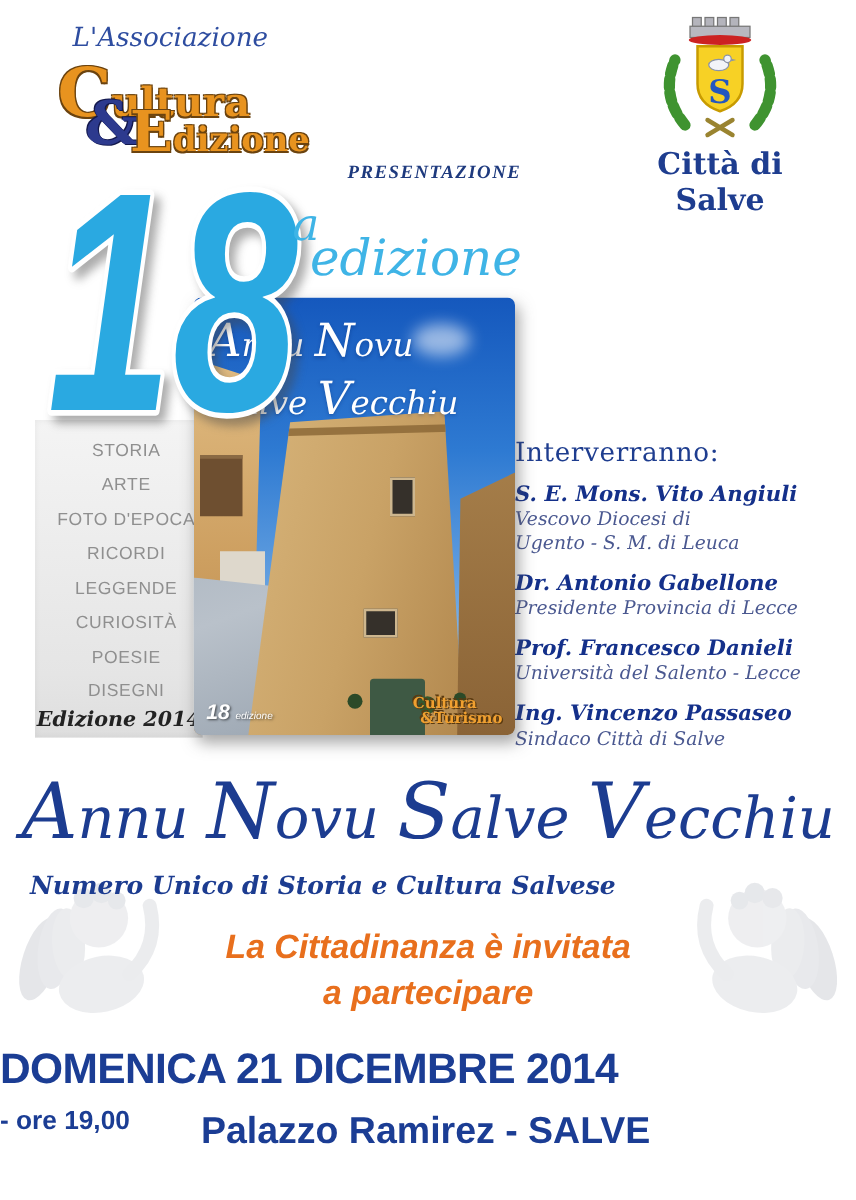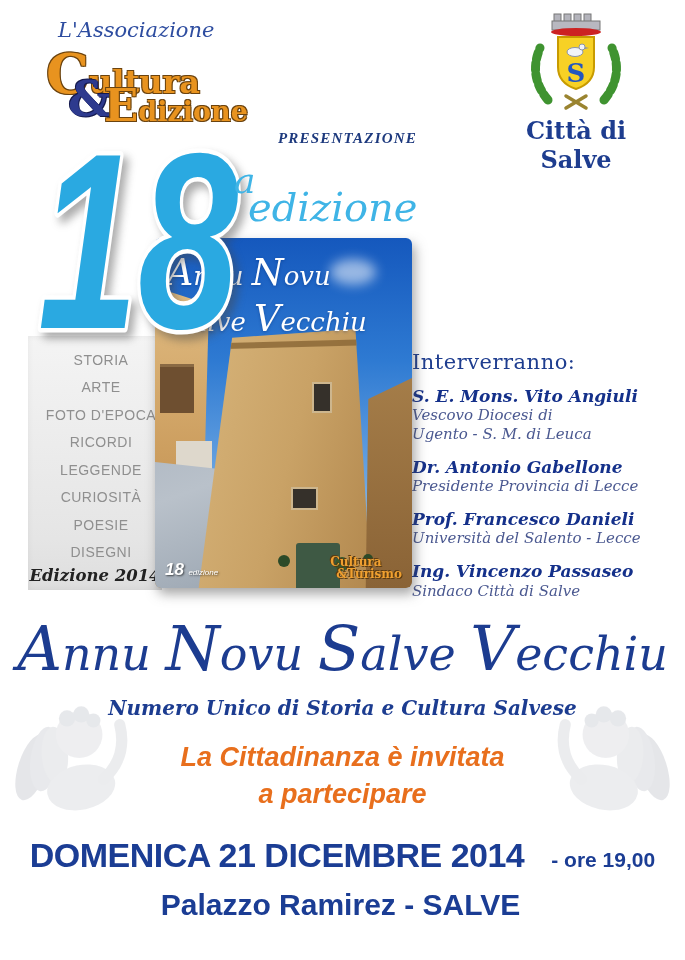--- a/index.html
+++ b/index.html
@@ -107,38 +107,38 @@
   .sp-name{font-family:"DejaVu Serif",serif;font-weight:bold;font-style:italic;
            font-size:17px;color:#14308a;line-height:1.2;}
   .sp-role{font-family:"DejaVu Serif",serif;font-style:italic;font-size:15px;
            color:#4a5890;line-height:1.25;white-space:pre-line;}
 
   
   .main-title{position:absolute;left:0;right:0;top:615px;text-align:center;z-index:2;
               font-family:"DejaVu Serif",serif;font-style:italic;font-size:46px;
               line-height:1.1;color:#1c3c90;}
   .main-title .w::first-letter{font-size:1.35em;}
-  .subtitle{position:absolute;left:0;right:0;top:696px;text-align:center;z-index:2;
+  .subtitle{position:absolute;left:0;right:0;top:696px;text-align:left;z-index:2;
             font-family:"DejaVu Serif",serif;font-weight:bold;font-style:italic;
-            font-size:20px;color:#1c3c90;}
+            font-size:20px;color:#1c3c90;padding-left:24px;}
 
   
   .angel{position:absolute;top:686px;z-index:0;opacity:.5;}
   .angel-left{left:2px;}
   .angel-right{left:551px;transform:scaleX(-1);}
 
   
   .invite{position:absolute;left:0;right:0;text-align:center;z-index:2;
           font-weight:bold;font-style:italic;font-size:27px;color:#e86f1d;}
   .invite.l1{top:742px;}
   .invite.l2{top:779px;}
 
   
   .date-row{position:absolute;left:0;right:0;top:836px;display:flex;
-            justify-content:center;align-items:baseline;gap:27px;z-index:2;}
+            justify-content:center;align-items:baseline;gap:10px;z-index:2;flex-direction:column;}
   .date{font-weight:bold;font-size:34px;color:#1b3d94;letter-spacing:-.5px;}
   .time{font-weight:bold;font-size:21px;color:#1b3d94;}
   .venue{position:absolute;left:0;right:4px;top:888px;text-align:center;z-index:2;
          font-weight:bold;font-size:30px;color:#1b3d94;}
   .w{display:inline-block;}
 </style>
 </head>
 <body>
 
 <div class="poster">

